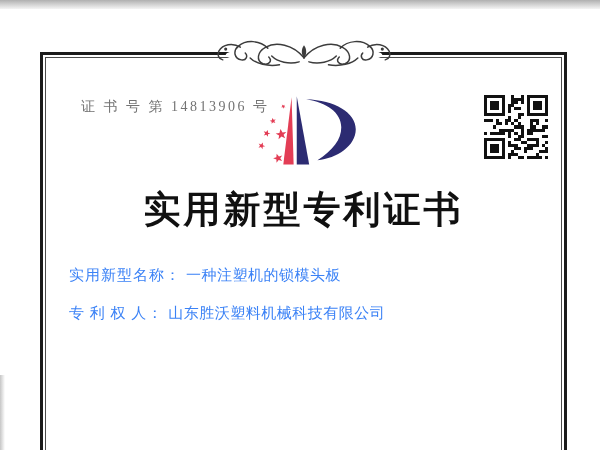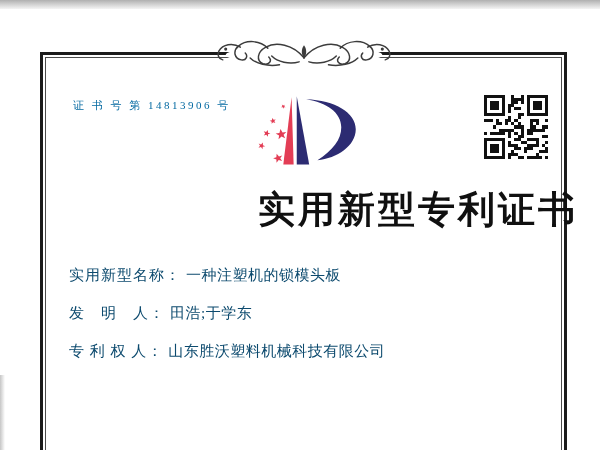--- a/index.html
+++ b/index.html
@@ -23,42 +23,42 @@
   }
   .frame-inner{
     position:absolute;left:2px;top:2px;right:2px;bottom:2px;
     border:1px solid #4c4c4c;
   }
   .ornament{
     position:absolute;top:-21px;left:50%;transform:translateX(-50%);
     width:186px;height:40px;
   }
   .cert-number{
-    position:absolute;left:30px;top:43px;
-    font-size:11px;letter-spacing:2.5px;color:#0369a1;white-space:nowrap;
+    position:absolute;left:38px;top:43px;
+    font-size:14px;letter-spacing:2.5px;color:#737373;white-space:nowrap;
   }
   .logo{
     position:absolute;left:50%;transform:translateX(-50%);top:37px;
     width:104px;height:88px;
   }
   .qr{
     position:absolute;right:16px;top:40px;width:64px;height:64px;
   }
   .qr svg{width:100%;height:100%;}
   .title{
-    position:absolute;top:130px;left:14px;width:100%;
-    text-align:right;font-size:37px;font-weight:bold;
+    position:absolute;top:130px;left:0;width:100%;
+    text-align:center;font-size:37px;font-weight:bold;
     letter-spacing:3px;color:#101010;white-space:nowrap;
   }
   .fields{
     position:absolute;left:26px;top:210px;right:16px;
   }
   .field-row{
     font-size:15px;line-height:20px;margin-bottom:18px;
-    white-space:nowrap;color:#0c4a6e;
+    white-space:nowrap;color:#3b82f6;
   }
   .field-label{letter-spacing:1px;}
   .field-value{margin-left:5px;letter-spacing:0.5px;}
 </style>
 </head>
 <body style="--ink: #1c1c1c; --text: #262626;">
 
 <div class="photo-edge-top"></div>
 <div class="photo-edge-left"></div>
 
@@ -243,19 +243,16 @@
     </svg>
   </div>
 
   <div class="title">实用新型专利证书</div>
 
   <div class="fields">
     <div class="field-row">
       <span class="field-label">实用新型名称：</span><span class="field-value">一种注塑机的锁模头板</span>
     </div>
     <div class="field-row">
-      <span class="field-label">发　明　人：</span><span class="field-value">田浩;于学东</span>
-    </div>
-    <div class="field-row">
       <span class="field-label">专 利 权 人：</span><span class="field-value">山东胜沃塑料机械科技有限公司</span>
     </div>
   </div>
 </div>
 
 </body></html>

